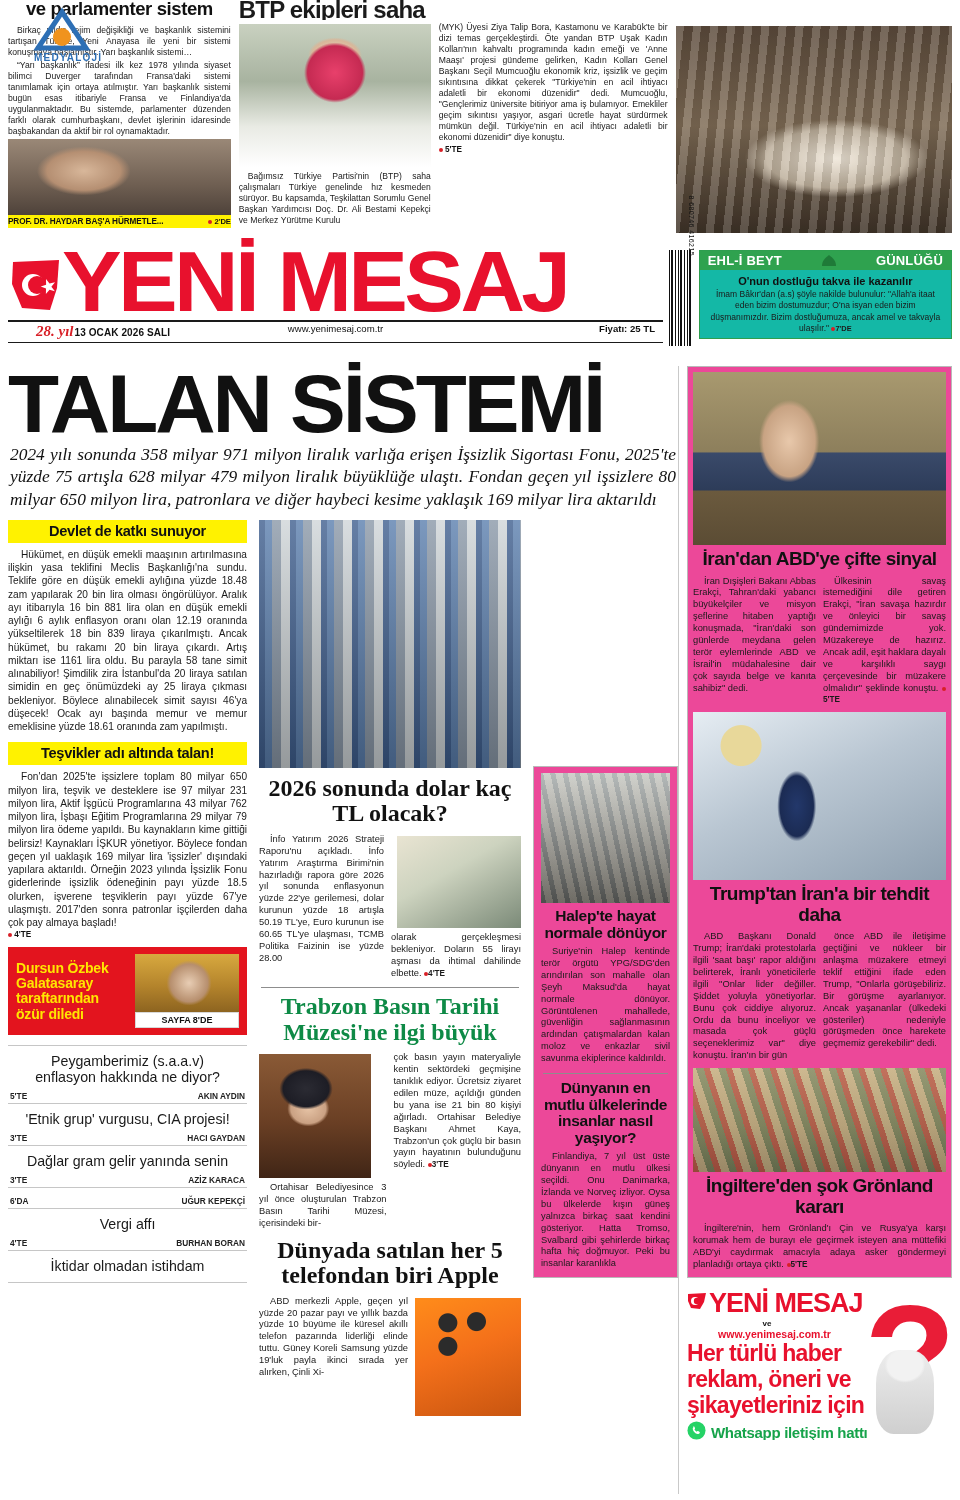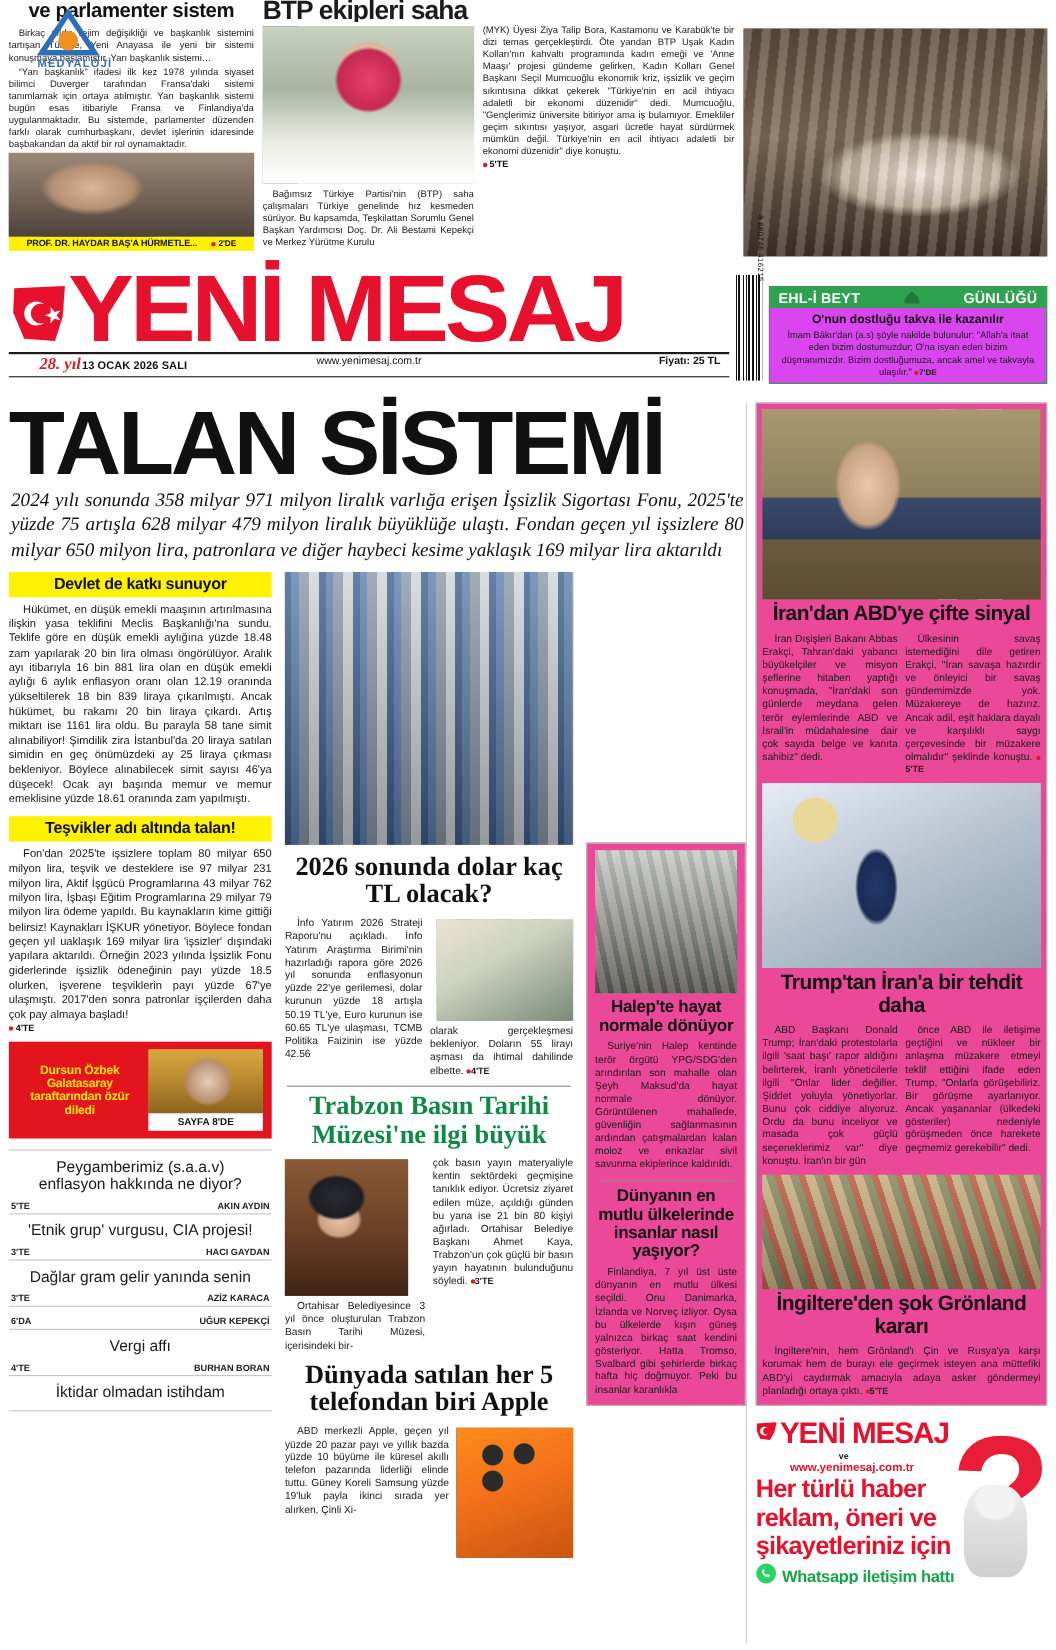--- a/index.html
+++ b/index.html
@@ -50,21 +50,21 @@
   .ph-haydar {
     width: 100%; height: 76px; margin-top: 2px;
     background:#7d6b5c;
     background-image:
       radial-gradient(ellipse 30% 46% at 34% 42%, #d8b79a 0%, #b58f72 55%, rgba(0,0,0,0) 70%),
       linear-gradient(180deg,#9a8877 0%, #6f5f52 60%, #4e423a 100%),
       radial-gradient(ellipse 36% 40% at 36% 92%, #7a2e2a 0%, #5a221f 60%, rgba(0,0,0,0) 75%);
   }
   .yellowbar {
     background: #fff200; color: #111; font-size: 8.2px; font-weight: 700;
-    padding: 2px 16px; display: flex; justify-content: space-between; align-items: center;
+    padding: 2px 0; display: flex; justify-content: space-between; align-items: center;
     letter-spacing: -0.1px;
   }
   .yellowbar .pg { display:flex; align-items:center; gap:3px; font-size:7.6px; }
   .dot { width:4px;height:4px;border-radius:50%;background:#d81f26; display:inline-block; }
 
   .ph-btp {
     width: 100%; height: 143px; margin-bottom: 4px;
     background: #b5bfae;
     background-image:
       radial-gradient(ellipse 26% 34% at 50% 34%, #e8406b 0%, #c52a52 55%, rgba(0,0,0,0) 62%),
@@ -108,21 +108,21 @@
 
   .barcode { width: 26px; height: 96px; position: relative; margin-top: 4px;
     background: repeating-linear-gradient(90deg,#111 0 1px,#fff 1px 2px,#111 2px 4px,#fff 4px 6px,#111 6px 7px,#fff 7px 9px);
   }
   .barcode .bcnum {
     position: absolute; right: -2px; top: 6px; transform: rotate(90deg);
     transform-origin: right top; font-size: 7px; letter-spacing: 0.4px; white-space: nowrap; color:#111;
   }
 
   .ehlibeyt {
-    width: 278px; border: 1.4px solid #2e9e4f; margin-top: 14px; background: #d946ef;
+    width: 278px; border: 1.4px solid #2e9e4f; margin-top: 4px; background: #14b8a6;
   }
   .eb-head {
     background: #2fa24f; color: #fff; font-weight: 800; font-size: 13px;
     display: flex; justify-content: space-between; align-items: center;
     padding: 2px 8px; letter-spacing: 0.2px;
   }
   .eb-dome { width: 22px; height: 13px; position: relative; }
   .eb-title { text-align: center; font-size: 11px; font-weight: 700; padding: 5px 4px 2px; }
   .eb-body { font-size: 8.5px; line-height: 1.33; text-align: center; padding: 0 7px 4px; color:#1a1a1a; }
   .eb-body .pg { font-weight: 800; font-size: 7.4px; }
@@ -222,21 +222,21 @@
   .body-xs.noind { text-indent: 0; }
 
   .divline { border-top: 1.4px solid #8d8d8d; margin: 8px 2px 6px; }
 
   
   .promo-red {
     background: #e3141e; color: #fff; display: flex; gap: 6px; align-items: center;
     padding: 7px 8px; margin: 8px 0 10px 0;
   }
   .promo-red .pr-text {
-    font-weight: 800; font-size: 11px; line-height: 1.1; color: #ffe600; letter-spacing: -0.2px; text-align: center;
+    font-weight: 800; font-size: 14px; line-height: 1.1; color: #ffe600; letter-spacing: -0.2px;
   }
   .promo-red .pr-right { width: 104px; border-radius: 18px; }
   .pr-photo {
     width: 104px; height: 58px;
     background: #c8a23a;
     background-image:
       radial-gradient(ellipse 30% 54% at 52% 50%, #e8cdb4 0%, #b78f6e 60%, rgba(0,0,0,0) 72%),
       linear-gradient(180deg,#d8a93f 0%, #b4842c 55%, #8d6420 100%);
   }
   .pr-cap {
@@ -463,21 +463,21 @@
               <div class="col-title">İktidar olmadan istihdam</div>
             </div>
           </div>
         </div>
 
         <div class="c2">
           <div class="ph-iskur photo"></div>
 
           <div class="hdl-serif">2026 sonunda dolar kaç TL olacak?</div>
           <div class="twocol-inner">
-            <div class="body-xs">İnfo Yatırım 2026 Strateji Raporu'nu açıkladı. İnfo Yatırım Araştırma Birimi'nin hazırladığı rapora göre 2026 yıl sonunda enflasyonun yüzde 22'ye gerilemesi, dolar kurunun yüzde 18 artışla 50.19 TL'ye, Euro kurunun ise 60.65 TL'ye ulaşması, TCMB Politika Faizinin ise yüzde 42.56</div>
+            <div class="body-xs">İnfo Yatırım 2026 Strateji Raporu'nu açıkladı. İnfo Yatırım Araştırma Birimi'nin hazırladığı rapora göre 2026 yıl sonunda enflasyonun yüzde 22'ye gerilemesi, dolar kurunun yüzde 18 artışla 50.19 TL'ye, Euro kurunun ise 60.65 TL'ye ulaşması, TCMB Politika Faizinin ise yüzde 28.00</div>
             <div>
               <div class="ph-dollar photo"></div>
               <div class="body-xs noind">
                 <span>olarak gerçekleşmesi bekleniyor. Doların 55 lirayı aşması da ihtimal dahilinde elbette.</span>
                 <i class="dot"></i><span class="pgref">4'TE</span>
               </div>
             </div>
           </div>
 
           <div class="divline"></div>

